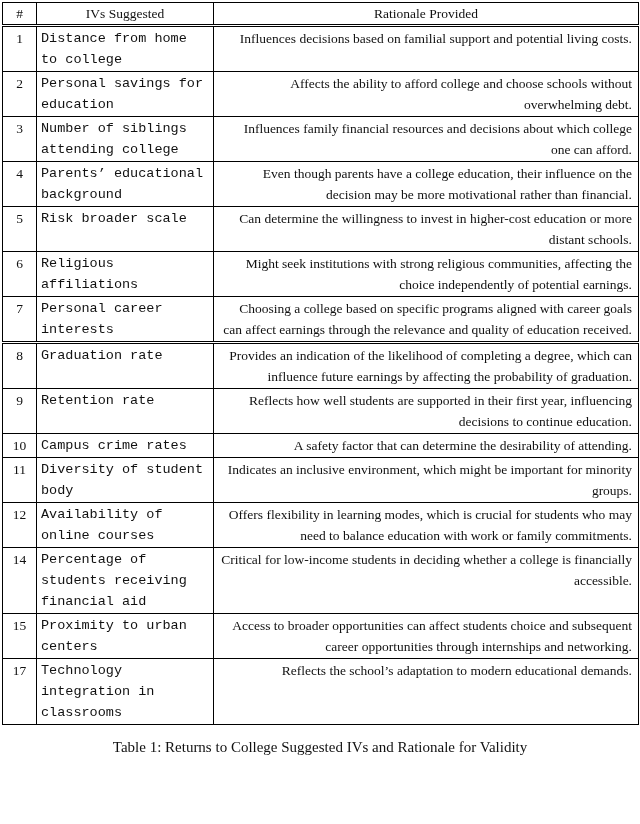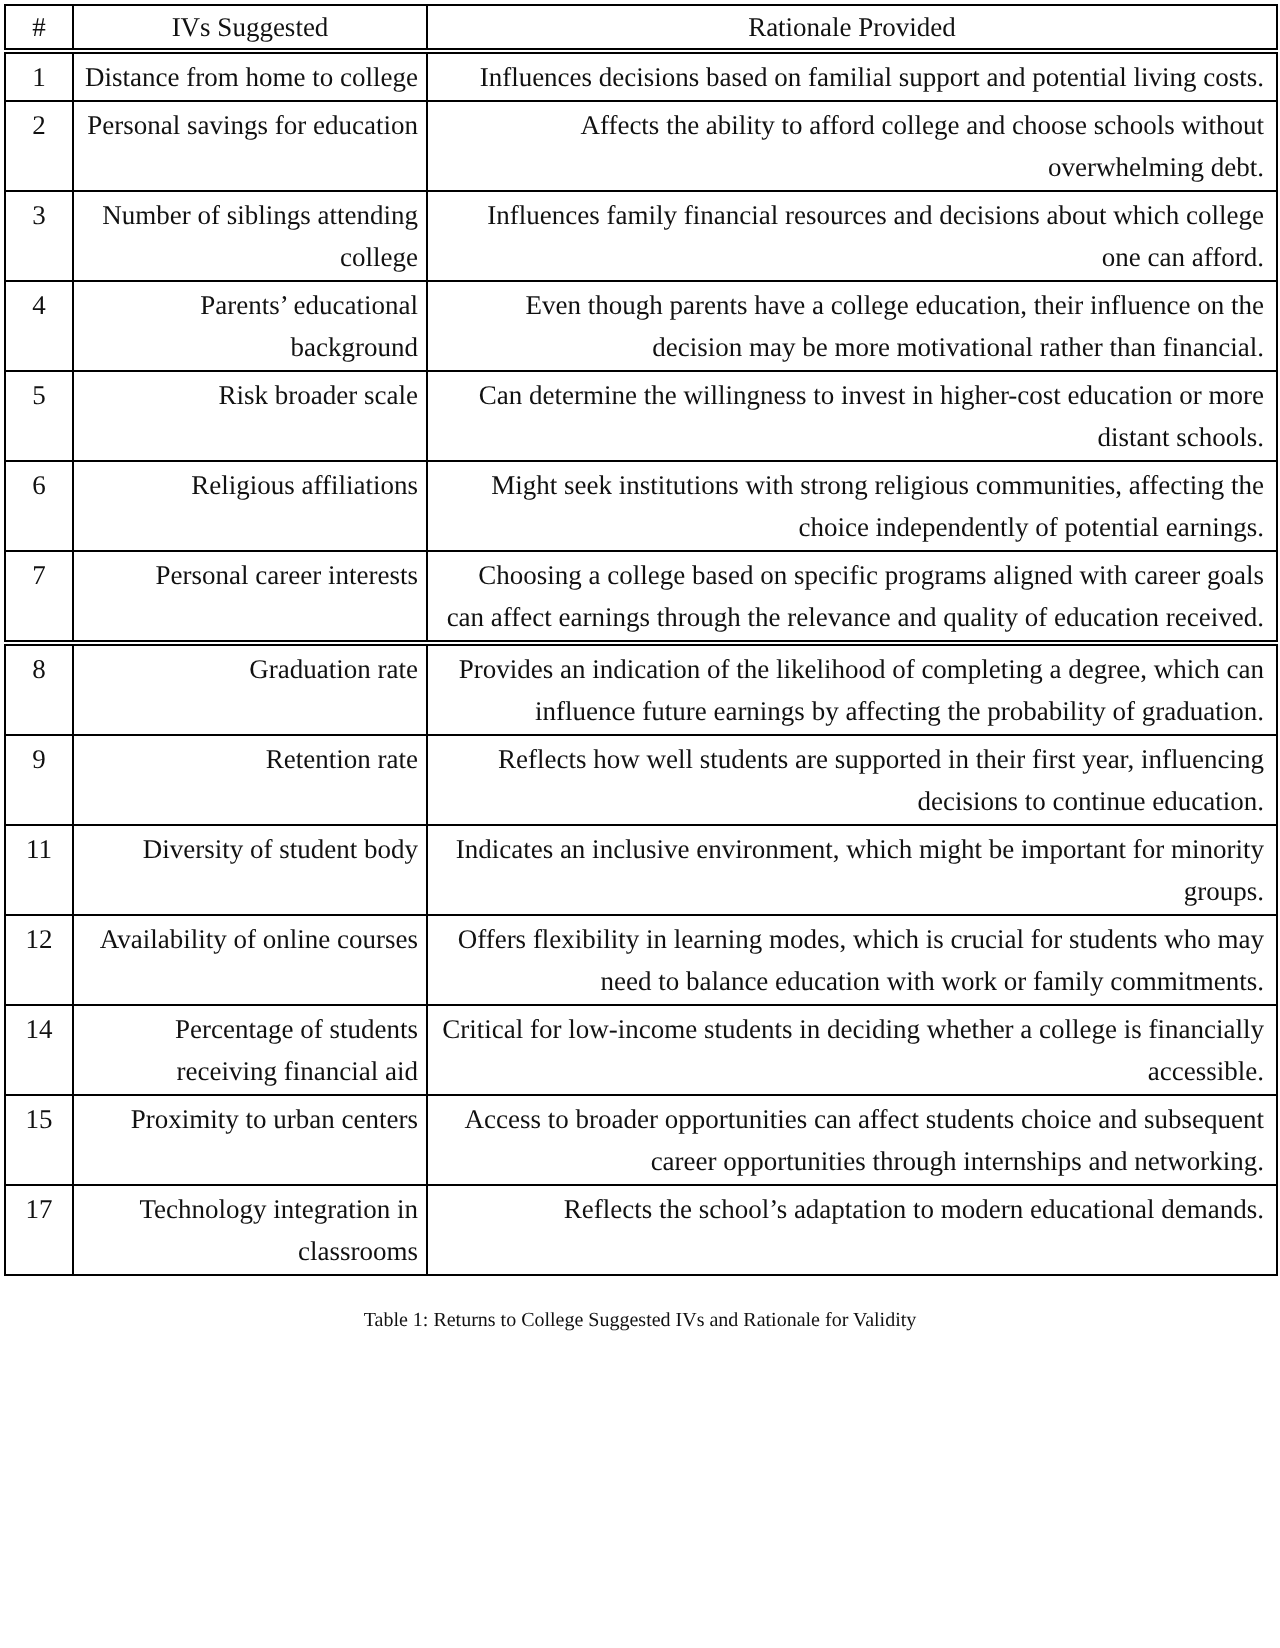--- a/index.html
+++ b/index.html
@@ -39,29 +39,29 @@
     padding: 1px 4px;
     font-weight: normal;
   }
   thead th {
     text-align: center;
     padding: 0 4px;
     border-bottom: 3px double #000;
     height: 21px;
   }
   td.cell-num { text-align: center; padding-left: 1px; padding-right: 1px; }
-  td.cell-iv  { text-align: right; }
+  td.cell-iv  { text-align: left; font-family: Liberation Mono, monospace; }
   td.cell-rat { text-align: right; padding-left: 7px; padding-right: 6px; }
 
   tr.dbl td { border-top: 3px double #000; }
 
   .caption {
     margin-top: 14px;
     text-align: center;
-    font-size: 10px;
+    font-size: 15px;
     line-height: 17px;
     white-space: nowrap;
   }
 </style>
 </head>
 <body>
 
 <div class="page">
   <table class="iv-table">
     <colgroup>
@@ -116,20 +116,25 @@
           <td class="cell-num">8</td>
           <td class="cell-iv">Graduation rate</td>
           <td class="cell-rat">Provides an indication of the likelihood of completing a degree, which can influence future earnings by affecting the probability of graduation.</td>
         </tr>
         <tr>
           <td class="cell-num">9</td>
           <td class="cell-iv">Retention rate</td>
           <td class="cell-rat">Reflects how well students are supported in their first year, influencing decisions to continue education.</td>
         </tr>
         <tr>
+          <td class="cell-num">10</td>
+          <td class="cell-iv">Campus crime rates</td>
+          <td class="cell-rat">A safety factor that can determine the desirability of attending.</td>
+        </tr>
+        <tr>
           <td class="cell-num">11</td>
           <td class="cell-iv">Diversity of student body</td>
           <td class="cell-rat">Indicates an inclusive environment, which might be important for minority groups.</td>
         </tr>
         <tr>
           <td class="cell-num">12</td>
           <td class="cell-iv">Availability of online courses</td>
           <td class="cell-rat">Offers flexibility in learning modes, which is crucial for students who may need to balance education with work or family commitments.</td>
         </tr>
         <tr>

